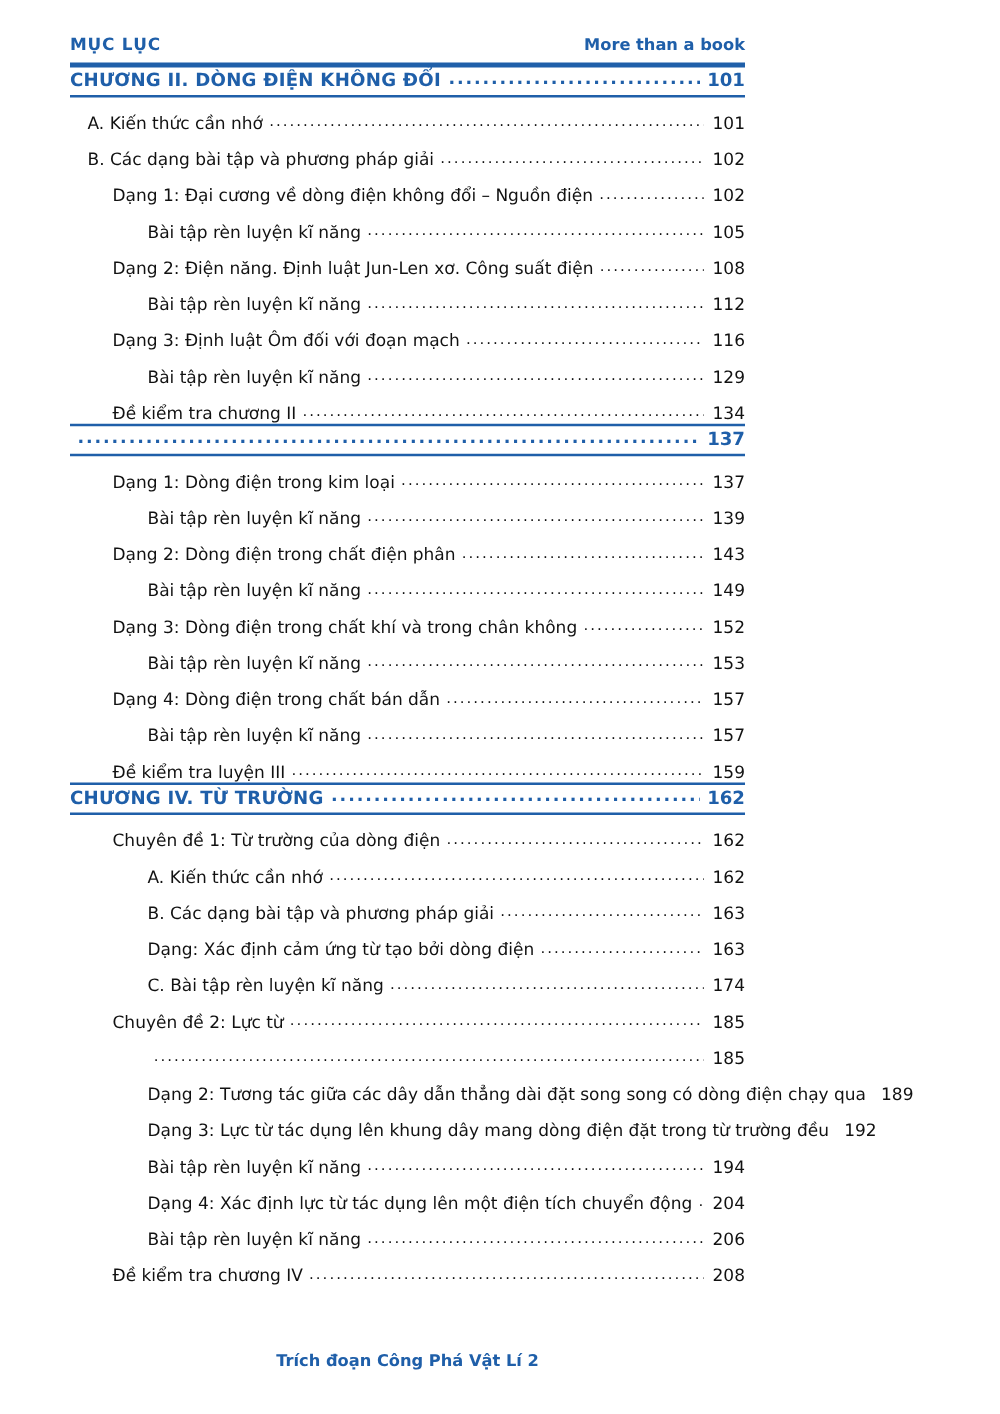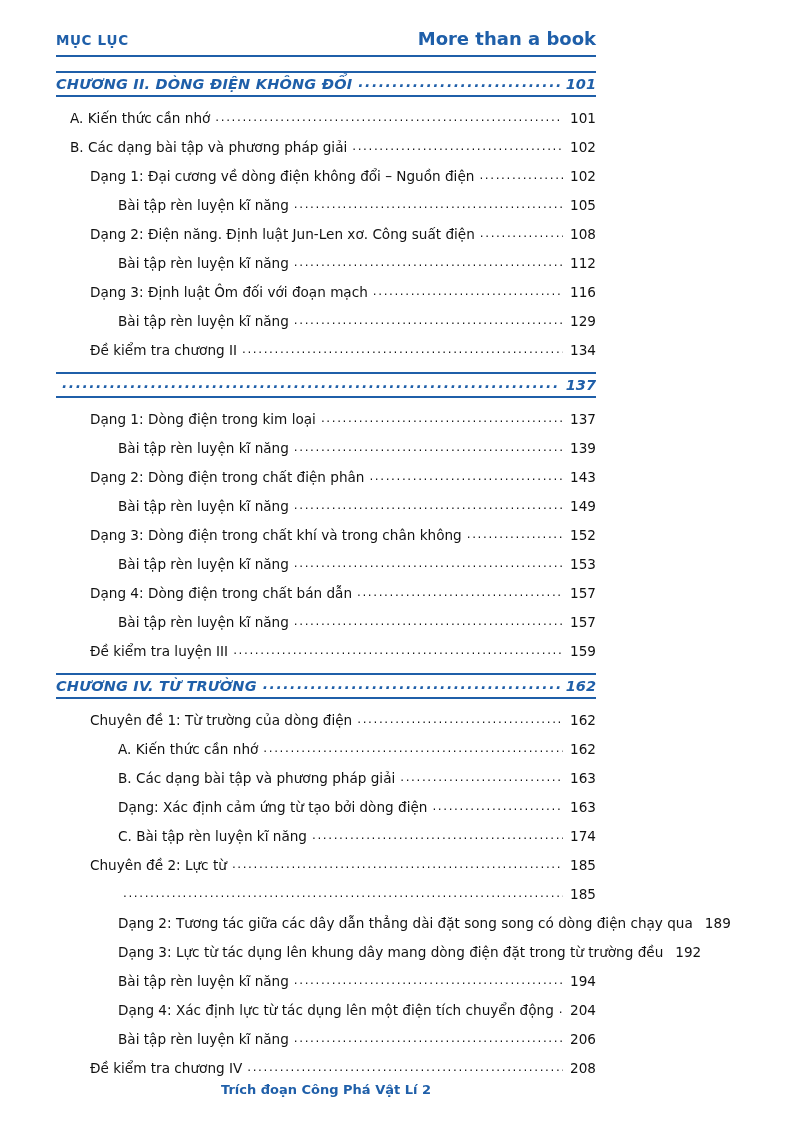--- a/index.html
+++ b/index.html
@@ -31,37 +31,35 @@
     padding-bottom: 6px;
     border-bottom: 2px solid #1f5fa9;
   }
   .header-left {
     font-size: 13.5px;
     font-weight: bold;
     letter-spacing: 0.6px;
     color: #1f5fa9;
   }
   .header-right {
-    font-size: 18px;
+    font-size: 13px;
     font-weight: bold;
     color: #1f5fa9;
   }
 
   
   .chapter {
-    margin-top: 14px;
     border-top: 2px solid #1f5fa9;
     border-bottom: 2px solid #1f5fa9;
     padding: 3px 0 3px 0;
     display: flex;
     align-items: flex-start;
     color: #1f5fa9;
     font-weight: bold;
     font-size: 14.5px;
-    font-style: italic;
   }
   .chapter .ch-title {
     white-space: nowrap;
     letter-spacing: 0.2px;
   }
   .chapter .leader {
     flex: 1 1 auto;
     margin: 0 6px;
     overflow: hidden;
     white-space: nowrap;

